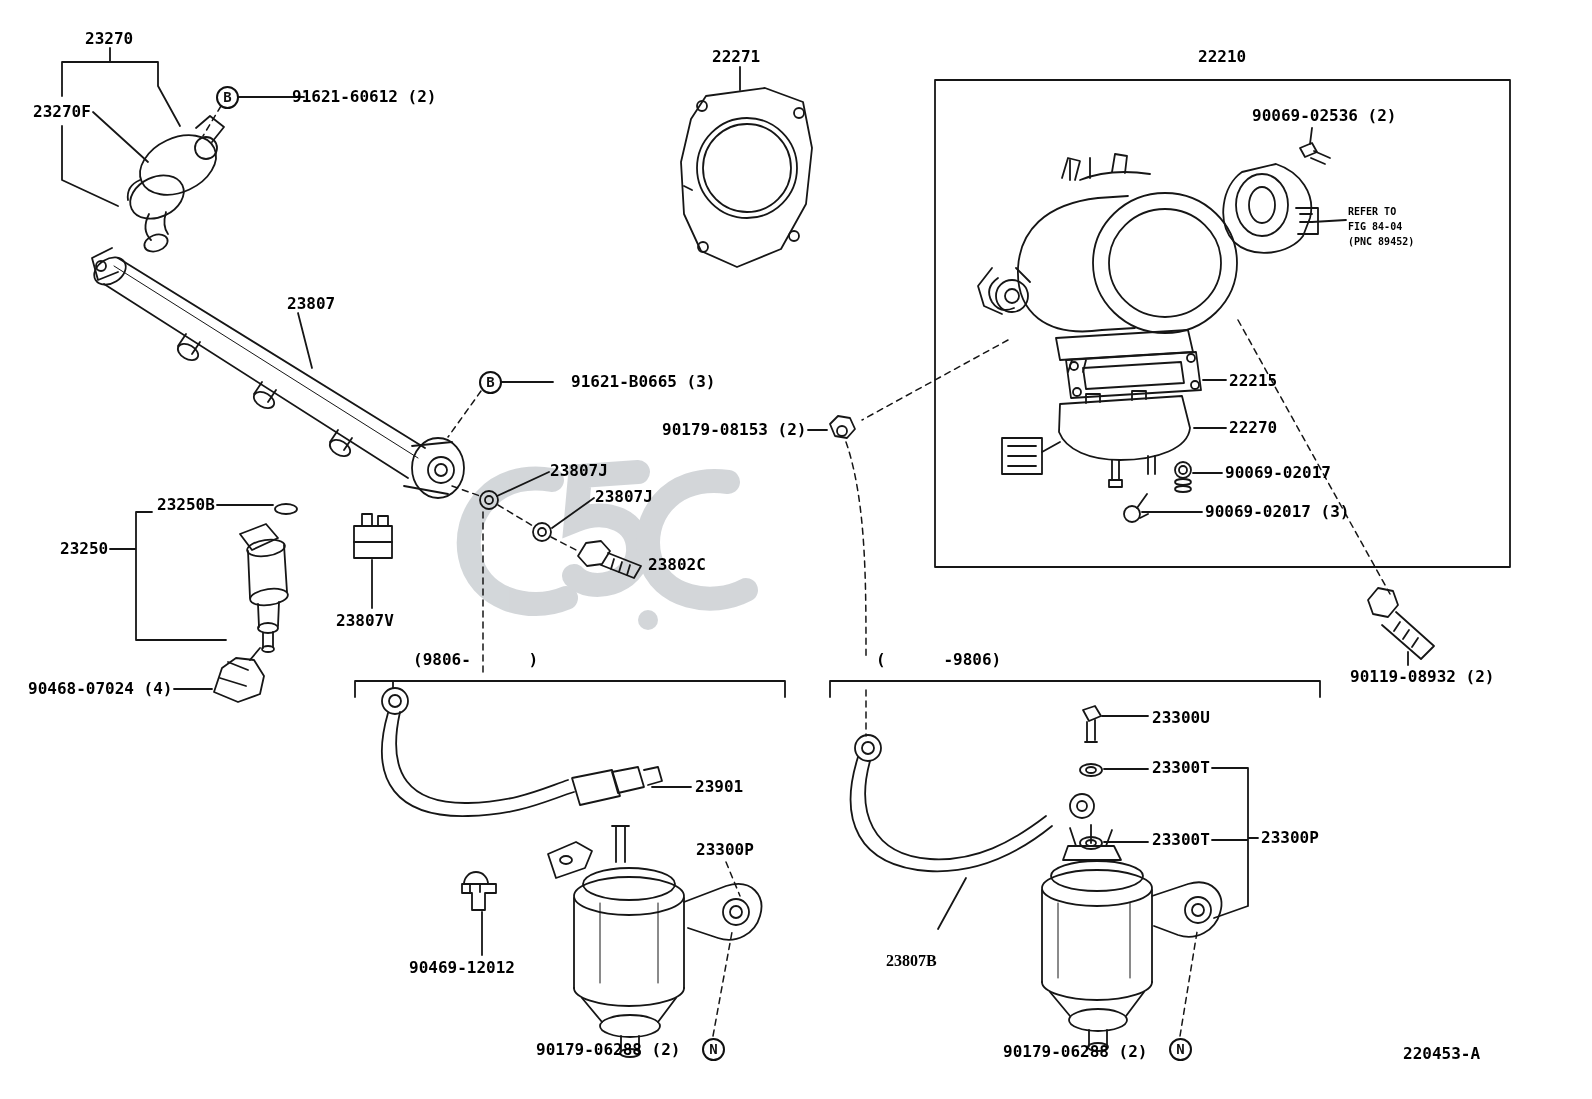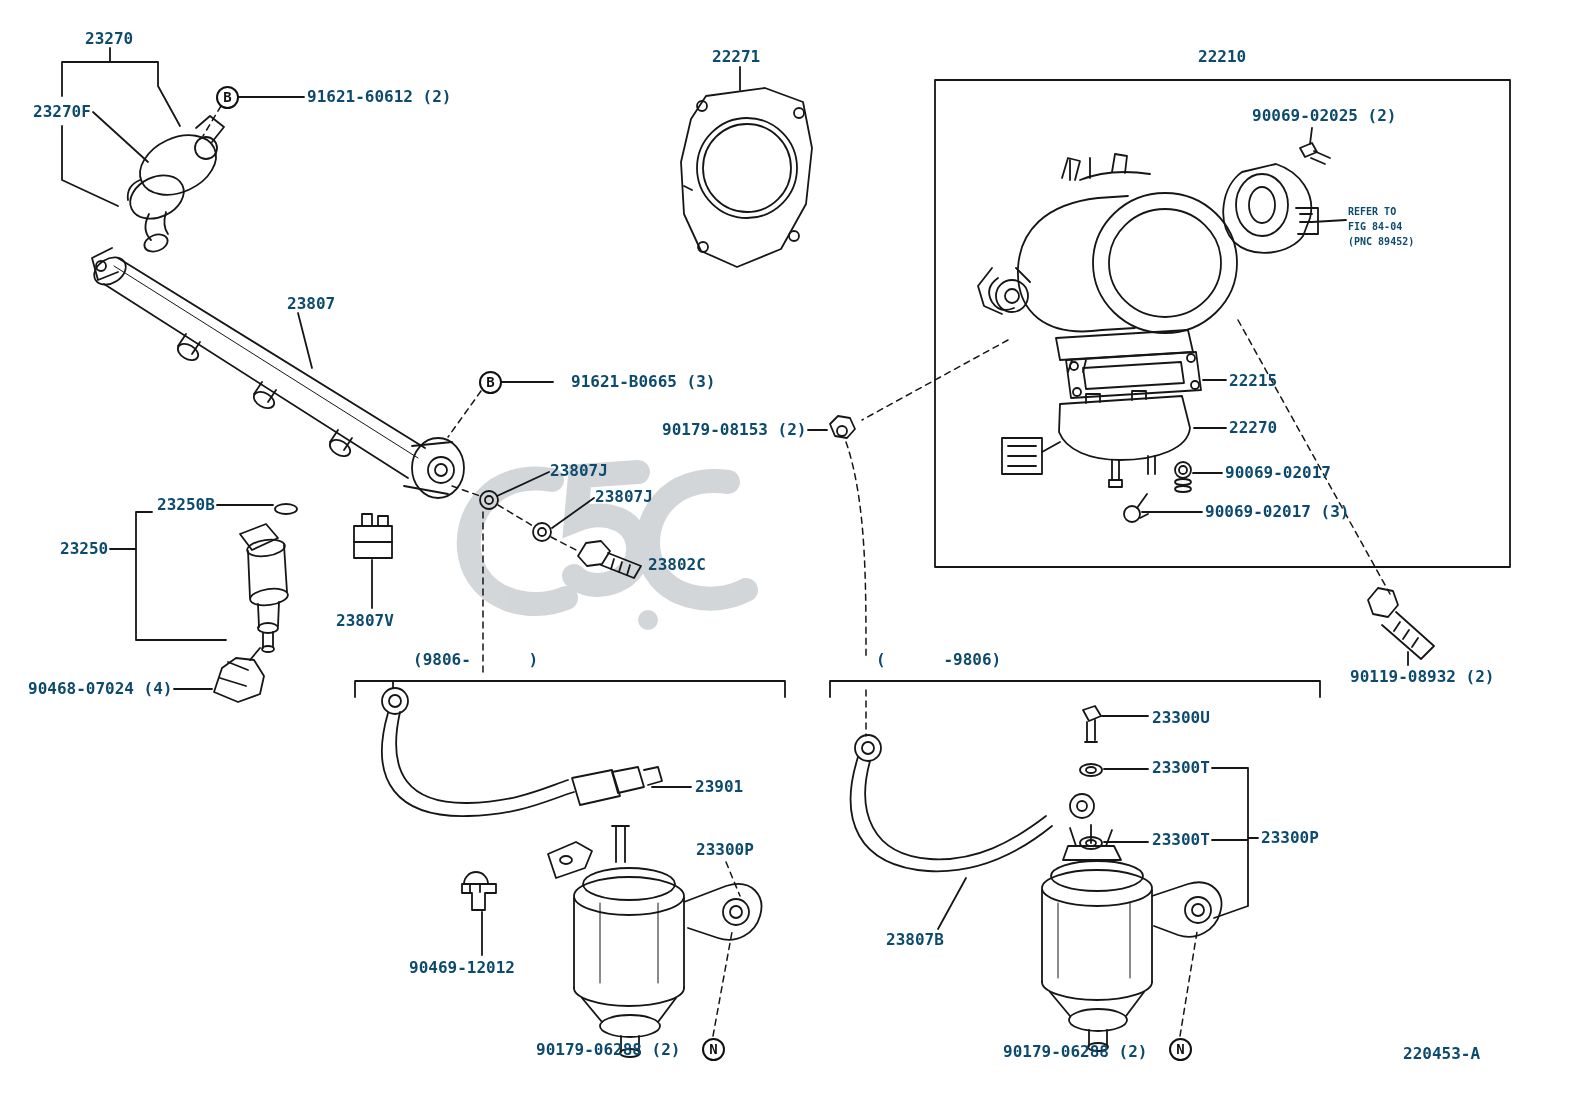--- a/index.html
+++ b/index.html
@@ -2,21 +2,21 @@
 <html><head>
 <meta charset="utf-8">
 <style>
   * { margin:0; padding:0; box-sizing:border-box; }
   html,body { background:#ffffff; }
   .stage { position:relative; width:1592px; height:1099px; background:#fff; overflow:hidden; }
   svg.art { position:absolute; left:0; top:0; }
   .lbl {
     position:absolute;
     font:700 16px/1.15 "DejaVu Sans Mono","Liberation Mono",monospace;
-    color:#0c4a6e; white-space:pre; letter-spacing:0;
+    color:#000000; white-space:pre; letter-spacing:0;
   }
   .lbl.small { font-size:10px; }
   .key {
     position:absolute; width:23px; height:23px;
     border:2px solid #101010; border-radius:50%;
     background:#fff; color:#101010;
     font:700 14px/19px "DejaVu Sans Mono","Liberation Mono",monospace;
     text-align:center;
   }
 </style>
@@ -300,24 +300,24 @@
       <path d="M726 862 L740 896"></path>
       <path d="M713 1036 L732 932"></path>
       <path d="M1180 1036 L1197 932"></path>
     </g>
   </g>
 </svg>
 
 <div class="lbl" style="left:85px;  top:30px;">23270</div>
 <div class="lbl" style="left:33px;  top:103px;">23270F</div>
 <div class="key" style="left:216px; top:86px;">B</div>
-<div class="lbl" style="left:307px; top:88px;">91621-60612 (2)</div>
+<div class="lbl" style="left:292px; top:88px;">91621-60612 (2)</div>
 <div class="lbl" style="left:712px; top:48px;">22271</div>
 <div class="lbl" style="left:1198px;top:48px;">22210</div>
-<div class="lbl" style="left:1252px;top:107px;">90069-02025 (2)</div>
+<div class="lbl" style="left:1252px;top:107px;">90069-02536 (2)</div>
 <div class="lbl small" style="left:1348px;top:206px;">REFER TO</div>
 <div class="lbl small" style="left:1348px;top:221px;">FIG 84-04</div>
 <div class="lbl small" style="left:1348px;top:236px;">(PNC 89452)</div>
 <div class="lbl" style="left:270px; top:295px;margin-left:17px;">23807</div>
 <div class="key" style="left:479px; top:371px;">B</div>
 <div class="lbl" style="left:556px; top:373px;margin-left:15px;">91621-B0665 (3)</div>
 <div class="lbl" style="left:662px; top:421px;">90179-08153 (2)</div>
 <div class="lbl" style="left:1229px;top:372px;text-align:right;">22215</div>
 <div class="lbl" style="left:1229px;top:419px;">22270</div>
 <div class="lbl" style="left:1225px;top:464px;">90069-02017</div>
@@ -334,18 +334,18 @@
 <div class="lbl" style="left:876px; top:651px;">(      -9806)</div>
 <div class="lbl" style="left:695px; top:778px;">23901</div>
 <div class="lbl" style="left:696px; top:841px;">23300P</div>
 <div class="lbl" style="left:409px; top:959px;">90469-12012</div>
 <div class="lbl" style="left:536px; top:1041px;">90179-06288 (2)</div>
 <div class="key" style="left:702px; top:1038px;">N</div>
 <div class="lbl" style="left:1152px;top:709px;">23300U</div>
 <div class="lbl" style="left:1152px;top:759px;">23300T</div>
 <div class="lbl" style="left:1152px;top:831px;">23300T</div>
 <div class="lbl" style="left:1261px;top:829px;">23300P</div>
-<div class="lbl" style="left:886px; top:931px;">23807B</div>
+<div class="lbl" style="left:886px; top:952px;font-family:Liberation Serif, serif;">23807B</div>
 <div class="lbl" style="left:1003px;top:1043px;">90179-06288 (2)</div>
 <div class="key" style="left:1169px;top:1038px;">N</div>
 <div class="lbl" style="left:1403px;top:1045px;">220453-A</div>
 
 </div>
 
 </body></html>

